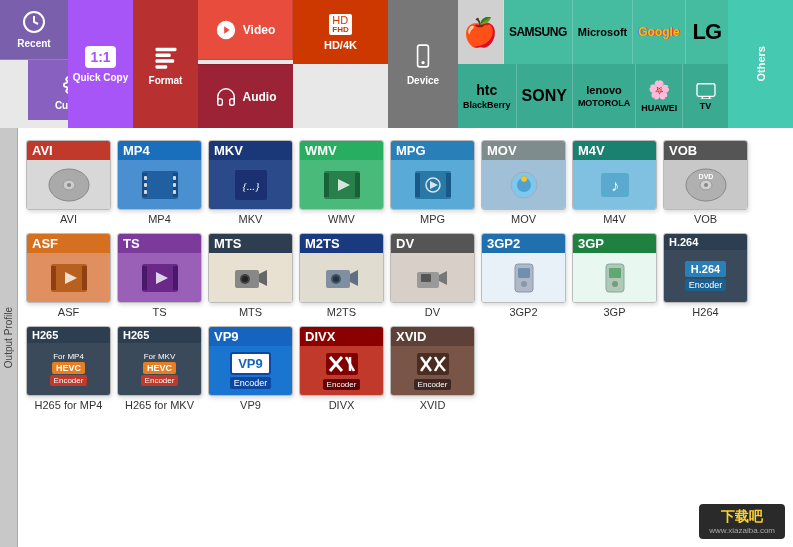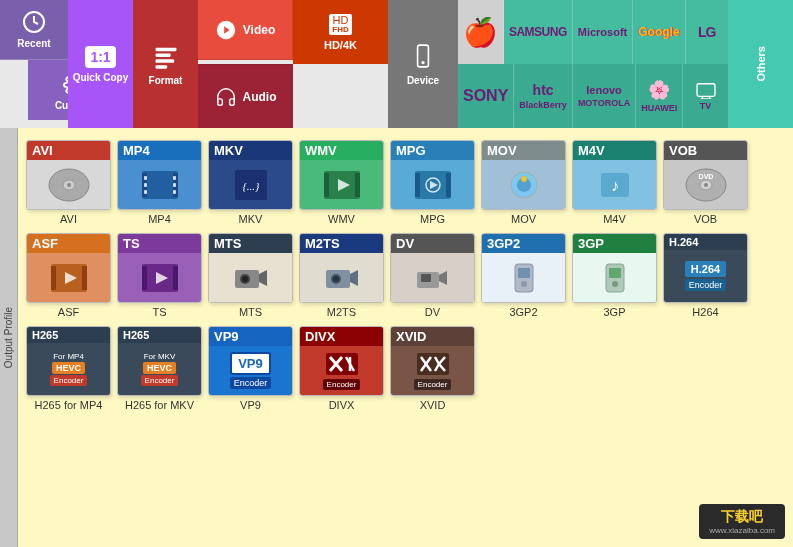--- a/index.html
+++ b/index.html
@@ -111,21 +111,21 @@
       font-weight: bold;
       height: 128px;
       flex-direction: column;
     }
 
     
     .main-content {
       display: flex;
       width: 793px;
       height: 419px;
-      background: #fef9c3;
+      background: #ffffff;
     }
 
     
     .profile-tab {
       width: 20px;
       background: #ccc;
       display: flex;
       align-items: center;
       justify-content: center;
       cursor: pointer;
@@ -190,28 +190,28 @@
       display: flex;
       align-items: center;
       justify-content: center;
       border-right: 1px solid rgba(255,255,255,0.2);
       cursor: pointer;
       padding: 5px;
     }
     .brand-cell:last-child { border-right: none; }
 
     .brand-text {
-      color: #701a75;
+      color: #000000;
       font-weight: bold;
       font-size: 12px;
       text-align: center;
     }
     .brand-text.small { font-size: 9px; }
     .brand-text.large { font-size: 16px; }
-    .brand-text.xl { font-size: 14px; letter-spacing: -1px; }
+    .brand-text.xl { font-size: 22px; letter-spacing: -1px; }
 
     
     .samsung-text { font-size: 12px; letter-spacing: -0.5px; }
 
     
     .fmt-icon-wrap {
       width: 85px;
       height: 70px;
       background: white;
       border: 1px solid #bbb;
@@ -275,21 +275,21 @@
     <svg width="28" height="28" viewBox="0 0 24 24" fill="white">
       <rect x="3" y="4" width="18" height="3" rx="1"></rect>
       <rect x="3" y="9" width="13" height="3" rx="1"></rect>
       <rect x="3" y="14" width="16" height="3" rx="1"></rect>
       <rect x="3" y="19" width="10" height="3" rx="1"></rect>
     </svg>
     <span style="color:white;font-size:10px;font-weight:bold;">Format</span>
   </div>
 
   <div style="display:flex;flex-direction:column;width:190px;">
-    <div style="display:flex;height:64px;text-align:center;">
+    <div style="display:flex;height:64px;">
       <div class="nav-video" style="width:95px;background:#e74c3c;display:flex;align-items:center;justify-content:center;gap:6px;color:white;font-size:12px;font-weight:bold;cursor:pointer;border-right:1px solid rgba(0,0,0,0.1);">
         <svg width="22" height="22" viewBox="0 0 24 24" fill="white">
             <circle cx="12" cy="12" r="10"></circle>
             <polygon points="10,8 16,12 10,16" fill="#e74c3c"></polygon>
           </svg>
         <span>Video</span>
       </div>
       <div style="width:95px;background:#cc3800;display:flex;align-items:center;justify-content:center;gap:4px;color:white;font-size:11px;font-weight:bold;cursor:pointer;flex-direction:column;">
         <div style="background:white;color:#cc3800;font-size:9px;font-weight:bold;padding:1px 3px;border-radius:2px;line-height:1.2;">
           <div style="font-size:11px;font-weight:normal;line-height:1;">HD</div>
@@ -336,27 +336,27 @@
         <span class="brand-text" style="color:#fbbc04;text-shadow:1px 0 0 #ea4335,-1px 0 0 #4285f4;">Google</span>
       </div>
 
       <div class="brand-cell" style="max-width:50px;">
         <span class="brand-text xl">LG</span>
       </div>
 
     </div>
     <div class="brand-row-bottom">
 
-      <div class="brand-cell" style="max-width:65px;">
-        <span class="brand-text large">SONY</span>
-      </div>
-
       <div class="brand-cell" style="flex-direction:column;gap:2px;">
         <span class="brand-text" style="font-size:14px;">htc</span>
         <span class="brand-text small">BlackBerry</span>
+      </div>
+
+      <div class="brand-cell" style="max-width:65px;">
+        <span class="brand-text large">SONY</span>
       </div>
 
       <div class="brand-cell" style="flex-direction:column;gap:2px;">
         <span class="brand-text small" style="font-size:11px;">lenovo</span>
         <span class="brand-text small">MOTOROLA</span>
       </div>
 
       <div class="brand-cell" style="flex-direction:column;gap:2px;">
         <span style="font-size:18px;">🌸</span>
         <span class="brand-text small">HUAWEI</span>

